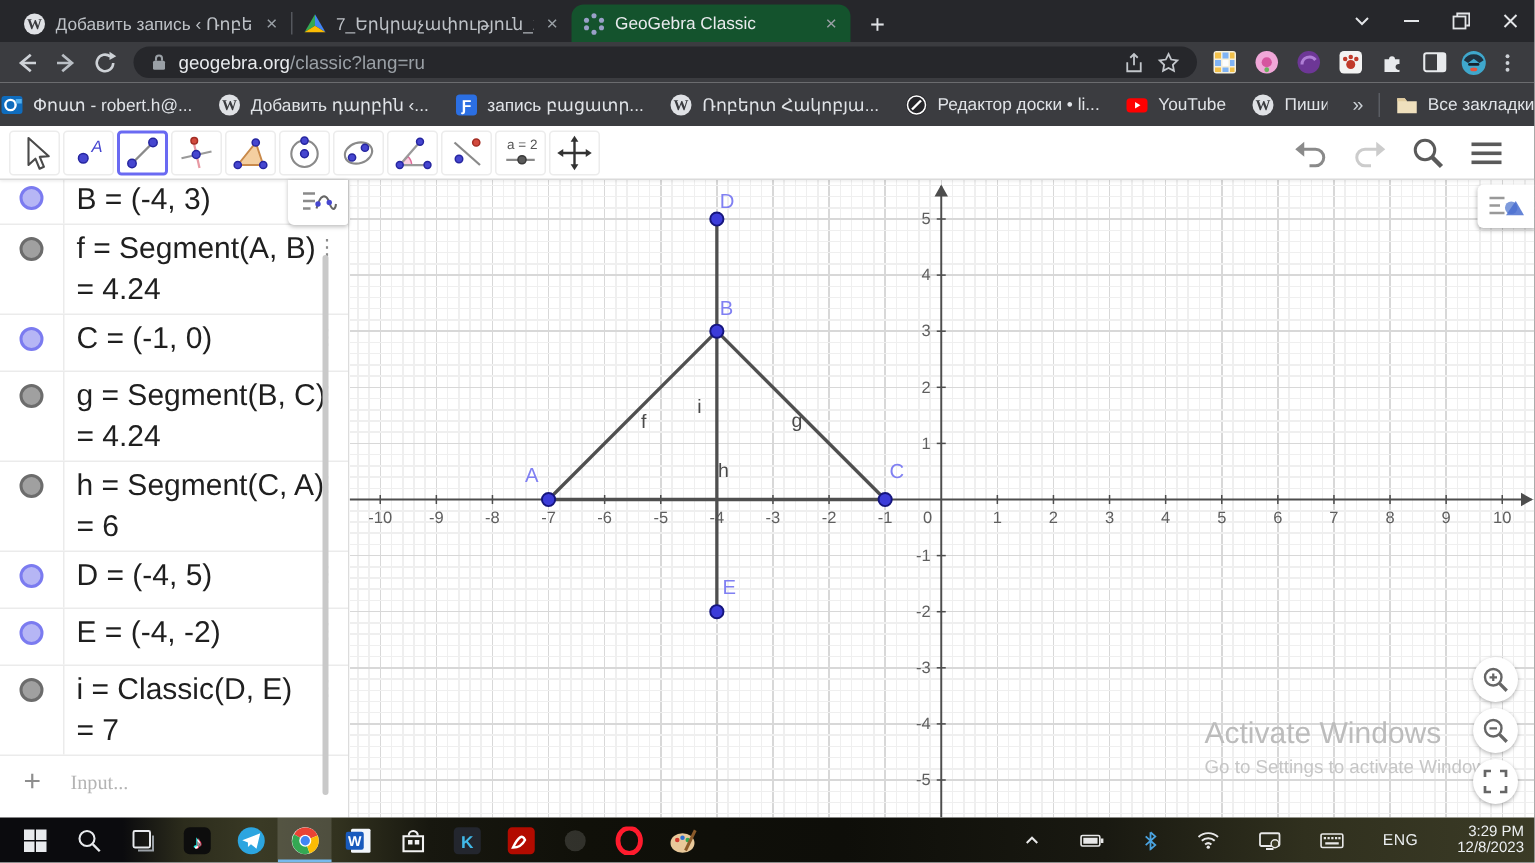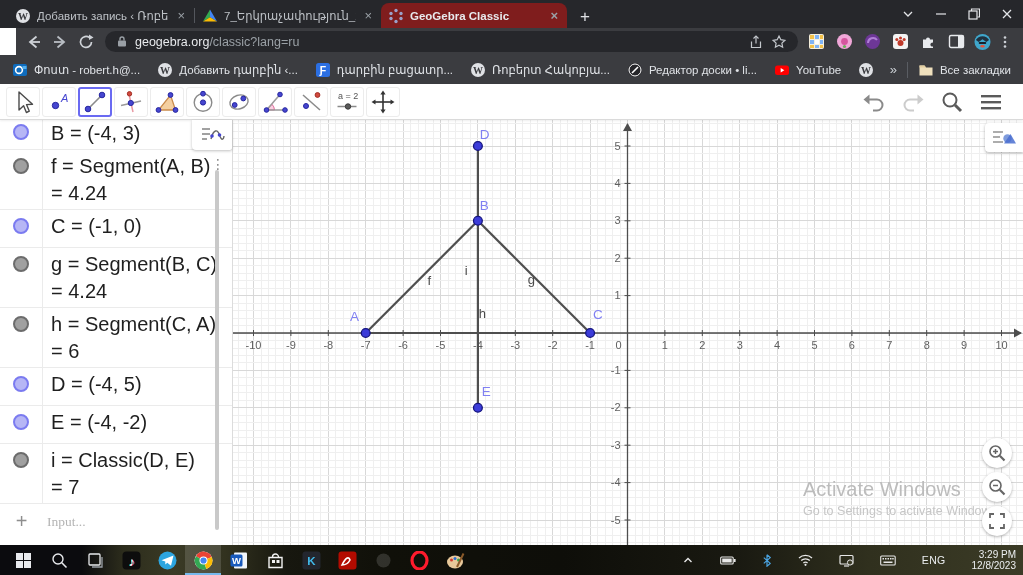--- a/index.html
+++ b/index.html
@@ -3,42 +3,42 @@
 <meta charset="utf-8">
 <style>
   html,body{margin:0;padding:0;}
   body{font-family:"Liberation Sans","DejaVu Sans",sans-serif;background:#000;}
   .screen{position:relative;width:1023px;height:575px;background:#fff;overflow:hidden;}
 
   
   #tabstrip{position:absolute;top:0;left:0;right:0;height:28px;background:#26272b;display:flex;align-items:flex-end;}
   #tabs{display:flex;align-items:flex-end;height:28px;padding-left:8px;}
   .tab{width:172px;height:25px;display:flex;align-items:center;gap:6px;padding:0 7px;color:#bdc1c6;font-size:11.5px;border-radius:8px 8px 0 0;overflow:hidden;flex:none;cursor:default;}
-  .tab.active{background:#7f1d1d;color:#e8eaed;font-weight:bold;}
+  .tab.active{background:#14532d;color:#e8eaed;}
   .tab .favicon{width:16px;height:16px;flex:none;display:flex;}
   .tab-title{flex:1;white-space:nowrap;overflow:hidden;}
   .tab-close{flex:none;font-size:13px;color:#9aa0a6;padding:0 2px;}
   .tab-sep{width:1px;height:15px;background:#54575d;margin:0 0 5px 0;flex:none;}
   #newtab{margin:0 0 4px 9px;background:none;border:none;color:#dfe1e5;font-size:17px;line-height:14px;padding:0 4px;}
   #wincontrols{margin-left:auto;display:flex;align-self:flex-start;height:28px;}
   .winbtn{width:33px;height:28px;display:flex;align-items:center;justify-content:center;color:#e4e6e9;font-size:13px;}
 
   
-  #navbar{position:absolute;top:28px;left:0;right:0;height:27px;background:#3b3c40;display:flex;align-items:center;padding:0 6px;box-sizing:border-box;gap:2px;margin-left:16px;}
+  #navbar{position:absolute;top:28px;left:0;right:0;height:27px;background:#3b3c40;display:flex;align-items:center;padding:0 6px;box-sizing:border-box;gap:2px;}
   .navbtn{width:24px;height:24px;display:flex;align-items:center;justify-content:center;color:#ced2d7;font-size:15px;}
   #addressbar{flex:1;height:21px;background:#26272b;border-radius:11px;display:flex;align-items:center;padding:0 11px;gap:7px;margin:0 5px;font-size:12.5px;min-width:0;}
   .url{white-space:nowrap;overflow:hidden;flex:1;}
   .url-domain{color:#e8eaed;}
   .url-path{color:#9aa0a6;}
   .pill-ico{display:flex;flex:none;}
   #extensions{display:flex;align-items:center;gap:11px;padding:0 7px 0 3px;}
   .ext{display:flex;width:17px;height:17px;align-items:center;justify-content:center;}
 
   
-  #bookmarksbar{position:absolute;top:55px;left:0;right:0;height:29px;background:#3b3c40;display:flex;align-items:center;padding:0 12px;box-sizing:border-box;gap:17px;color:#e0e3e7;font-size:11.5px;}
+  #bookmarksbar{position:absolute;top:55px;left:0;right:0;height:29px;background:#3b3c40;display:flex;align-items:center;padding:0 0;box-sizing:border-box;gap:17px;color:#e0e3e7;font-size:11.5px;}
   .bm{display:flex;align-items:center;gap:6px;white-space:nowrap;flex:none;}
   .bm .bmic{display:flex;width:16px;height:16px;}
   .bm-right{margin-left:auto;display:flex;align-items:center;gap:10px;}
   .bm-overflow{color:#cbd0d5;font-size:13px;}
   .bm-divider{width:1px;height:16px;background:#5a5d63;}
 
   
   #ggbtoolbar{position:absolute;top:84px;left:0;right:0;height:36px;background:#fff;border-bottom:1px solid #dadada;box-shadow:0 1px 2px rgba(0,0,0,.07);display:flex;align-items:center;padding:0 5px;box-sizing:border-box;z-index:4;}
   .tool{width:34px;height:30px;margin:0 1px;border:1px solid #ececec;border-radius:3px;background:#fff;display:flex;align-items:center;justify-content:center;padding:0;}
   .tool.selected{border:2px solid #6a6af2;}
@@ -282,21 +282,21 @@
           </span>
           <span>Добавить դարբին ‹...</span>
         </span>
         <span class="bm">
           <span class="bmic">
             <svg width="16" height="16" viewBox="0 0 16 16">
               <rect x="1" y="1" width="14" height="14" rx="2.5" fill="#2b6fe3"></rect>
               <text x="8" y="12" font-size="10.5" font-weight="bold" text-anchor="middle" fill="#fff">Ƒ</text>
             </svg>
           </span>
-          <span>դարբին բացատր...</span>
+          <span>запись բացատր...</span>
         </span>
         <span class="bm">
           <span class="bmic">
             <svg width="16" height="16" viewBox="0 0 16 16">
               <circle cx="8" cy="8" r="7" fill="#dfe1e5"></circle>
               <text x="8" y="11.5" font-size="10" font-weight="bold" text-anchor="middle" fill="#3a3b3f" font-family="Liberation Serif, DejaVu Serif, serif">W</text>
             </svg>
           </span>
           <span>Ռոբերտ Հակոբյա...</span>
         </span>

